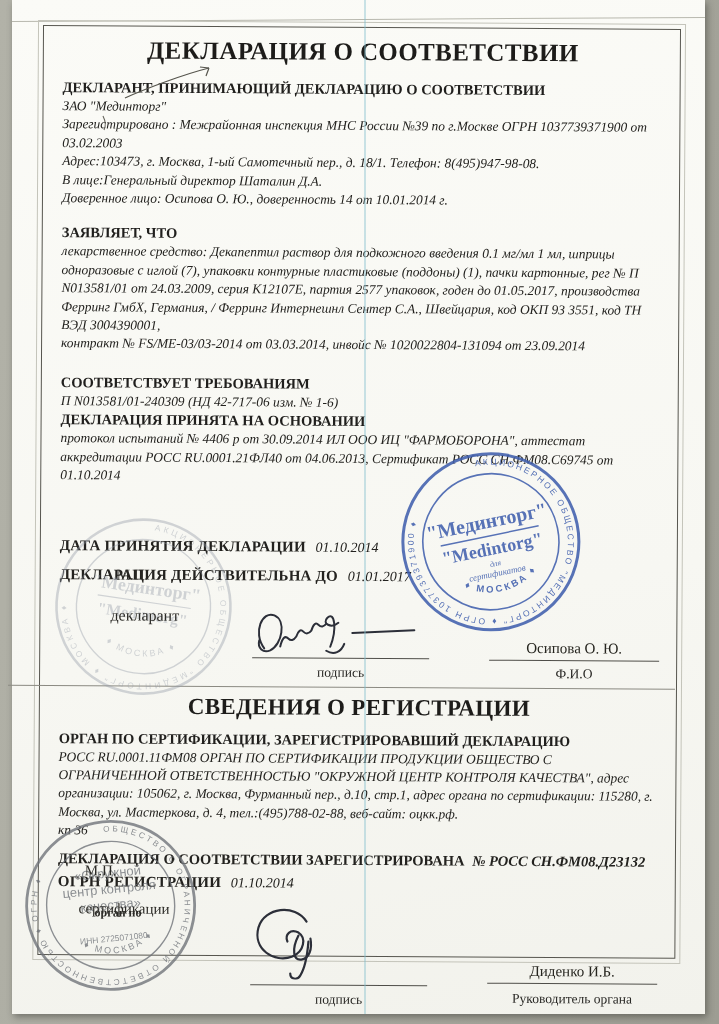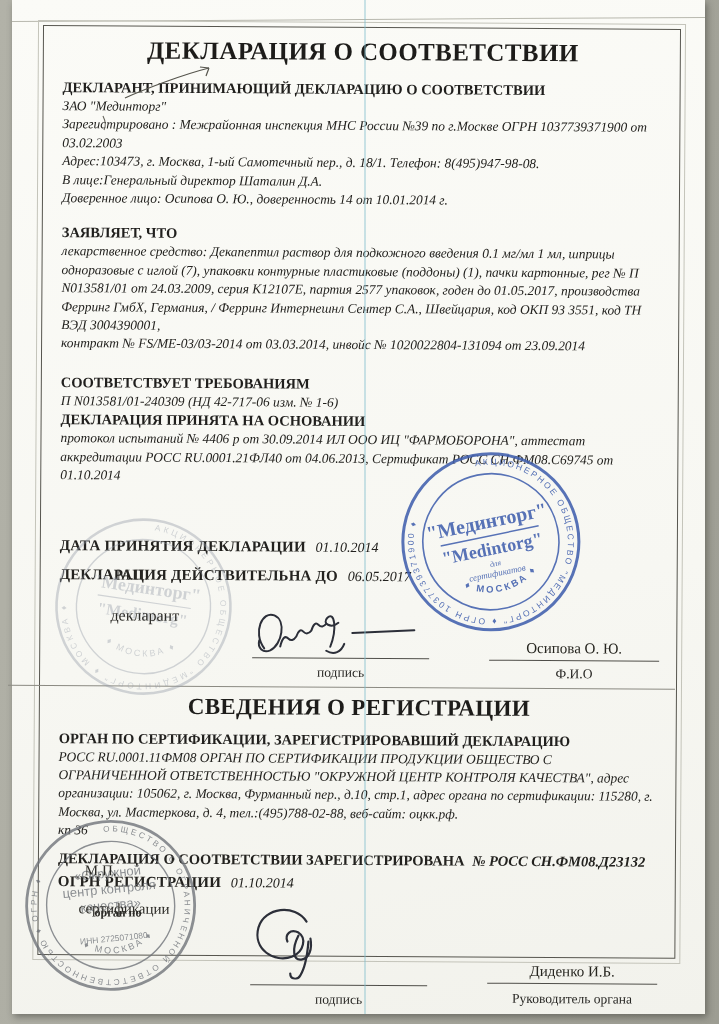--- a/index.html
+++ b/index.html
@@ -106,21 +106,21 @@
         <div class="h2">ДЕКЛАРАЦИЯ ПРИНЯТА НА ОСНОВАНИИ</div>
         <div class="para">протокол испытаний № 4406 р от 30.09.2014 ИЛ ООО ИЦ "ФАРМОБОРОНА", аттестат аккредитации РОСС RU.0001.21ФЛ40 от 04.06.2013, Сертификат РОСС СН.ФМ08.С69745 от 01.10.2014</div>
 
         <div class="dates">
           <div class="date-line">
             <span class="lbl">ДАТА ПРИНЯТИЯ ДЕКЛАРАЦИИ</span>
             <span class="val">01.10.2014</span>
           </div>
           <div class="date-line">
             <span class="lbl">ДЕКЛАРАЦИЯ ДЕЙСТВИТЕЛЬНА ДО</span>
-            <span class="val">06.05.2017</span>
+            <span class="val">01.01.2017</span>
           </div>
         </div>
 
         <div class="sig-row">
           <div class="sig-col-stamp"></div>
           <div class="sig-col-sign">
             <svg class="sign-svg" viewBox="0 0 200 62">
               <g fill="none" stroke="#2c2f39" stroke-width="2" stroke-linecap="round">
                 <path d="M20,46 C8,30 18,8 30,13 C42,18 38,42 26,48 C19,51 13,46 15,38"></path>
                 <path d="M36,44 q3,-13 8,-8 q4,4 8,-2 q3,-9 7,-5 q4,4 8,-1 q3,-10 7,-6 q4,4 8,-1"></path>

